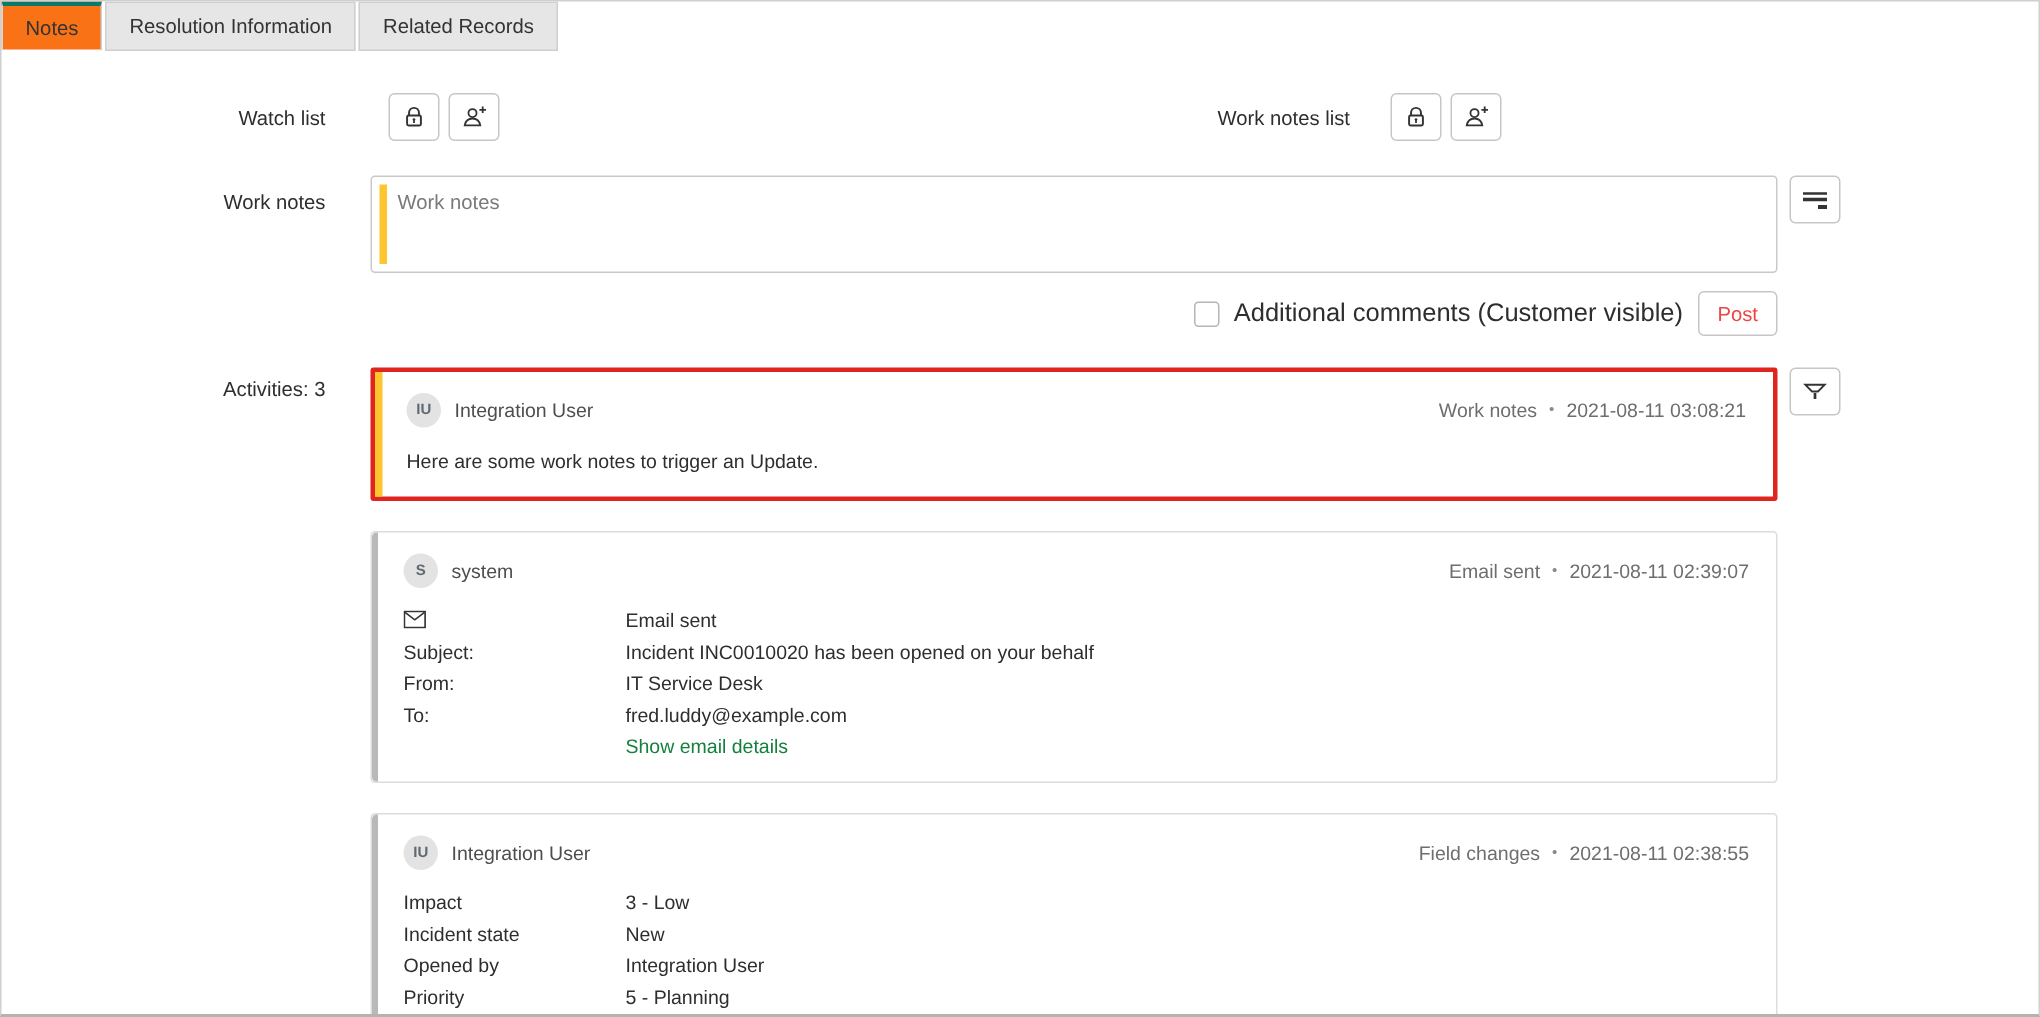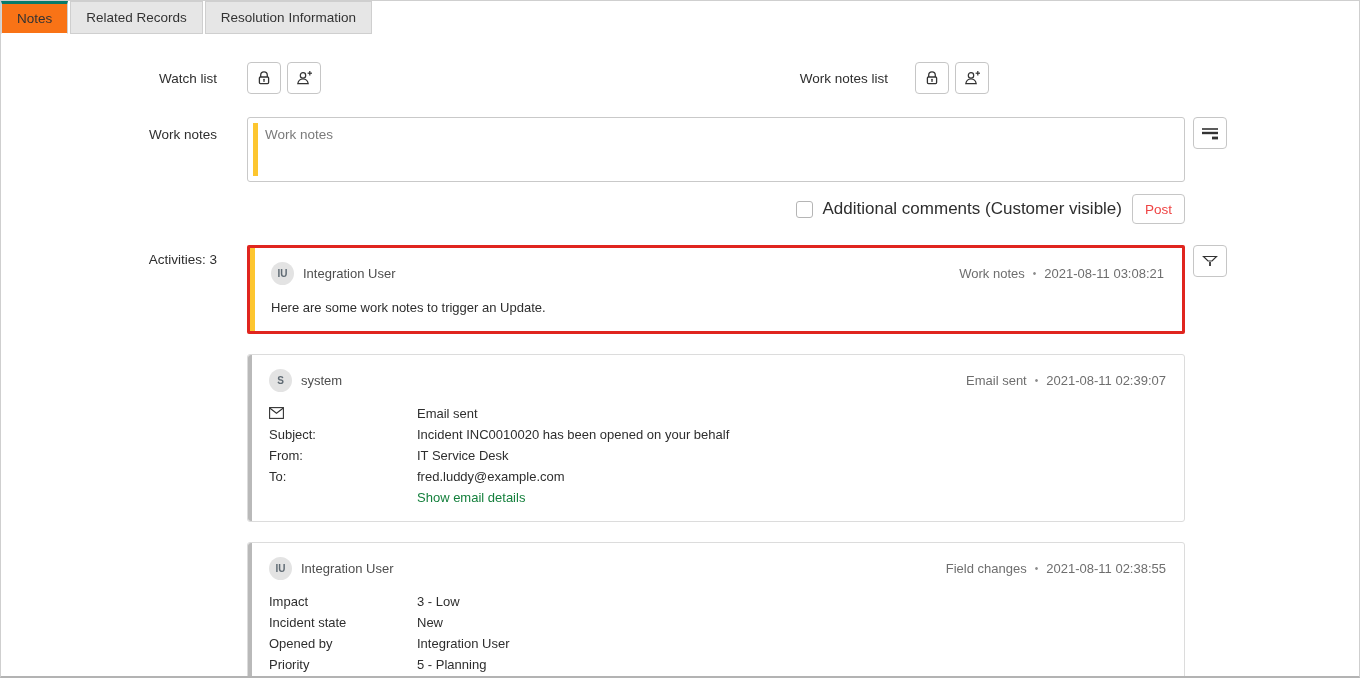--- a/index.html
+++ b/index.html
@@ -16,21 +16,21 @@
   .content { padding-top:14px; }
   .row { display:flex; }
   .label-col { width:216px; flex:none; text-align:right; font-size:13.5px; color:#2e2e2e; }
   .control-col { width:938px; flex:none; margin-left:30px; }
   .side-col { flex:none; margin-left:8px; }
 
   .icon-btn { width:34px; height:32px; background:#fff; border:1px solid #c6c6c6; border-radius:4px;
               display:inline-flex; align-items:center; justify-content:center; cursor:pointer; padding:0; }
   .btn-group { display:flex; gap:6px; }
 
-  .row-lists { align-items:center; height:32px; margin-top:14px; }
+  .row-lists { align-items:center; height:32px; margin-top:14px;gap:12px; }
   .row-lists .control-col { display:flex; align-items:center; }
   .right-group { margin-left:auto; margin-right:196px; display:flex; align-items:center; }
   .right-group .right-label { font-size:13.5px; margin-right:27px; }
 
   .row-worknotes { margin-top:23px; }
   .row-worknotes .label-col { padding-top:10px; }
   .textarea-wrap { position:relative; height:65px; border:1px solid #c9c9c9; border-radius:3px; background:#fff; }
   .wn-accent { position:absolute; left:5px; top:5px; bottom:5px; width:5px; background:#fdc62f; }
   .textarea-wrap textarea { position:absolute; inset:0; width:100%; height:100%; border:none; outline:none; resize:none;
               background:transparent; padding:9px 10px 9px 17px; font-family:inherit; font-size:13.5px; color:#2e2e2e; }
@@ -69,22 +69,22 @@
 
   svg.ic { display:block; }
 </style>
 </head>
 <body>
 
 <div class="page">
 
   <div class="tabbar">
     <div class="tab active">Notes</div>
+    <div class="tab">Resolution Information</div>
     <div class="tab">Related Records</div>
-    <div class="tab">Resolution Information</div>
   </div>
 
   <div class="content">
 
     <div class="row row-lists">
       <div class="label-col">Watch list</div>
       <div class="control-col">
         <div class="btn-group">
           <button class="icon-btn">
             <span>

